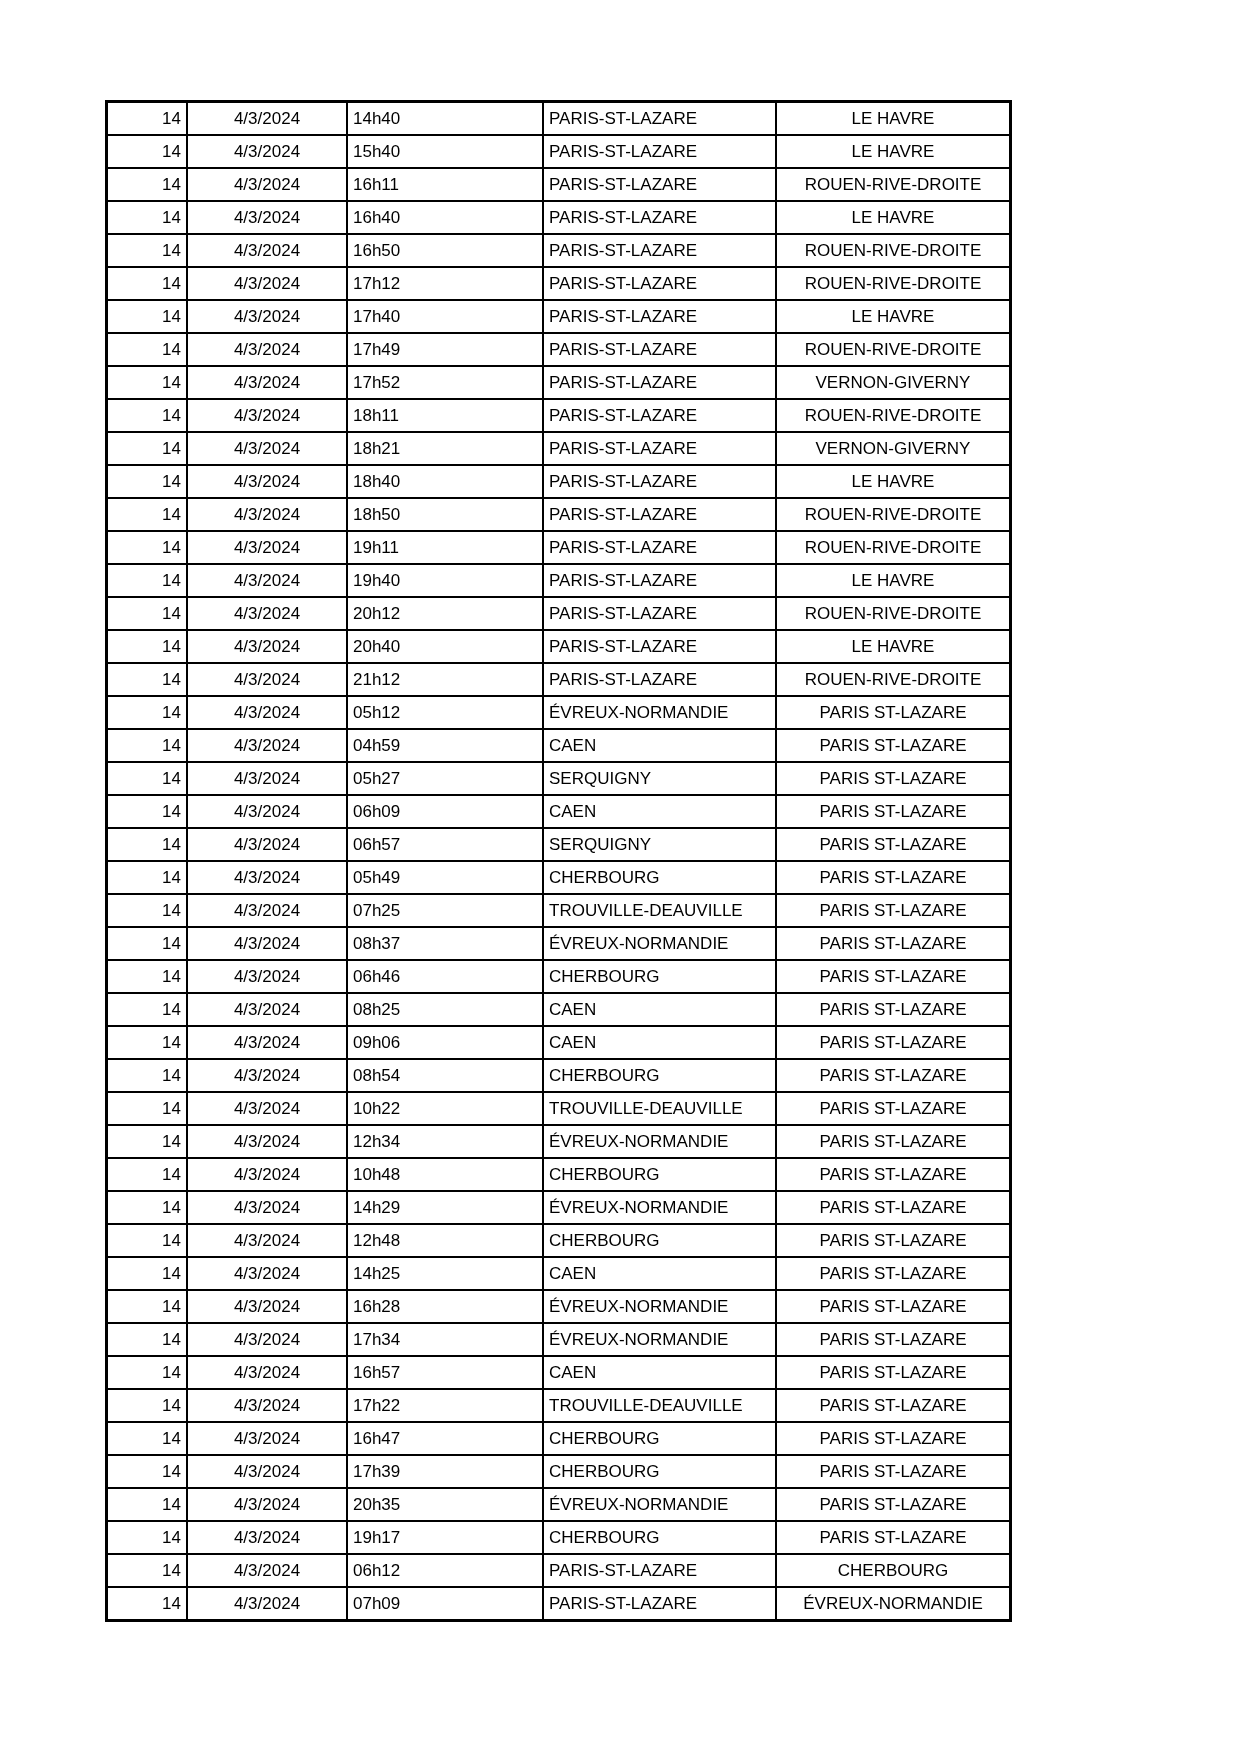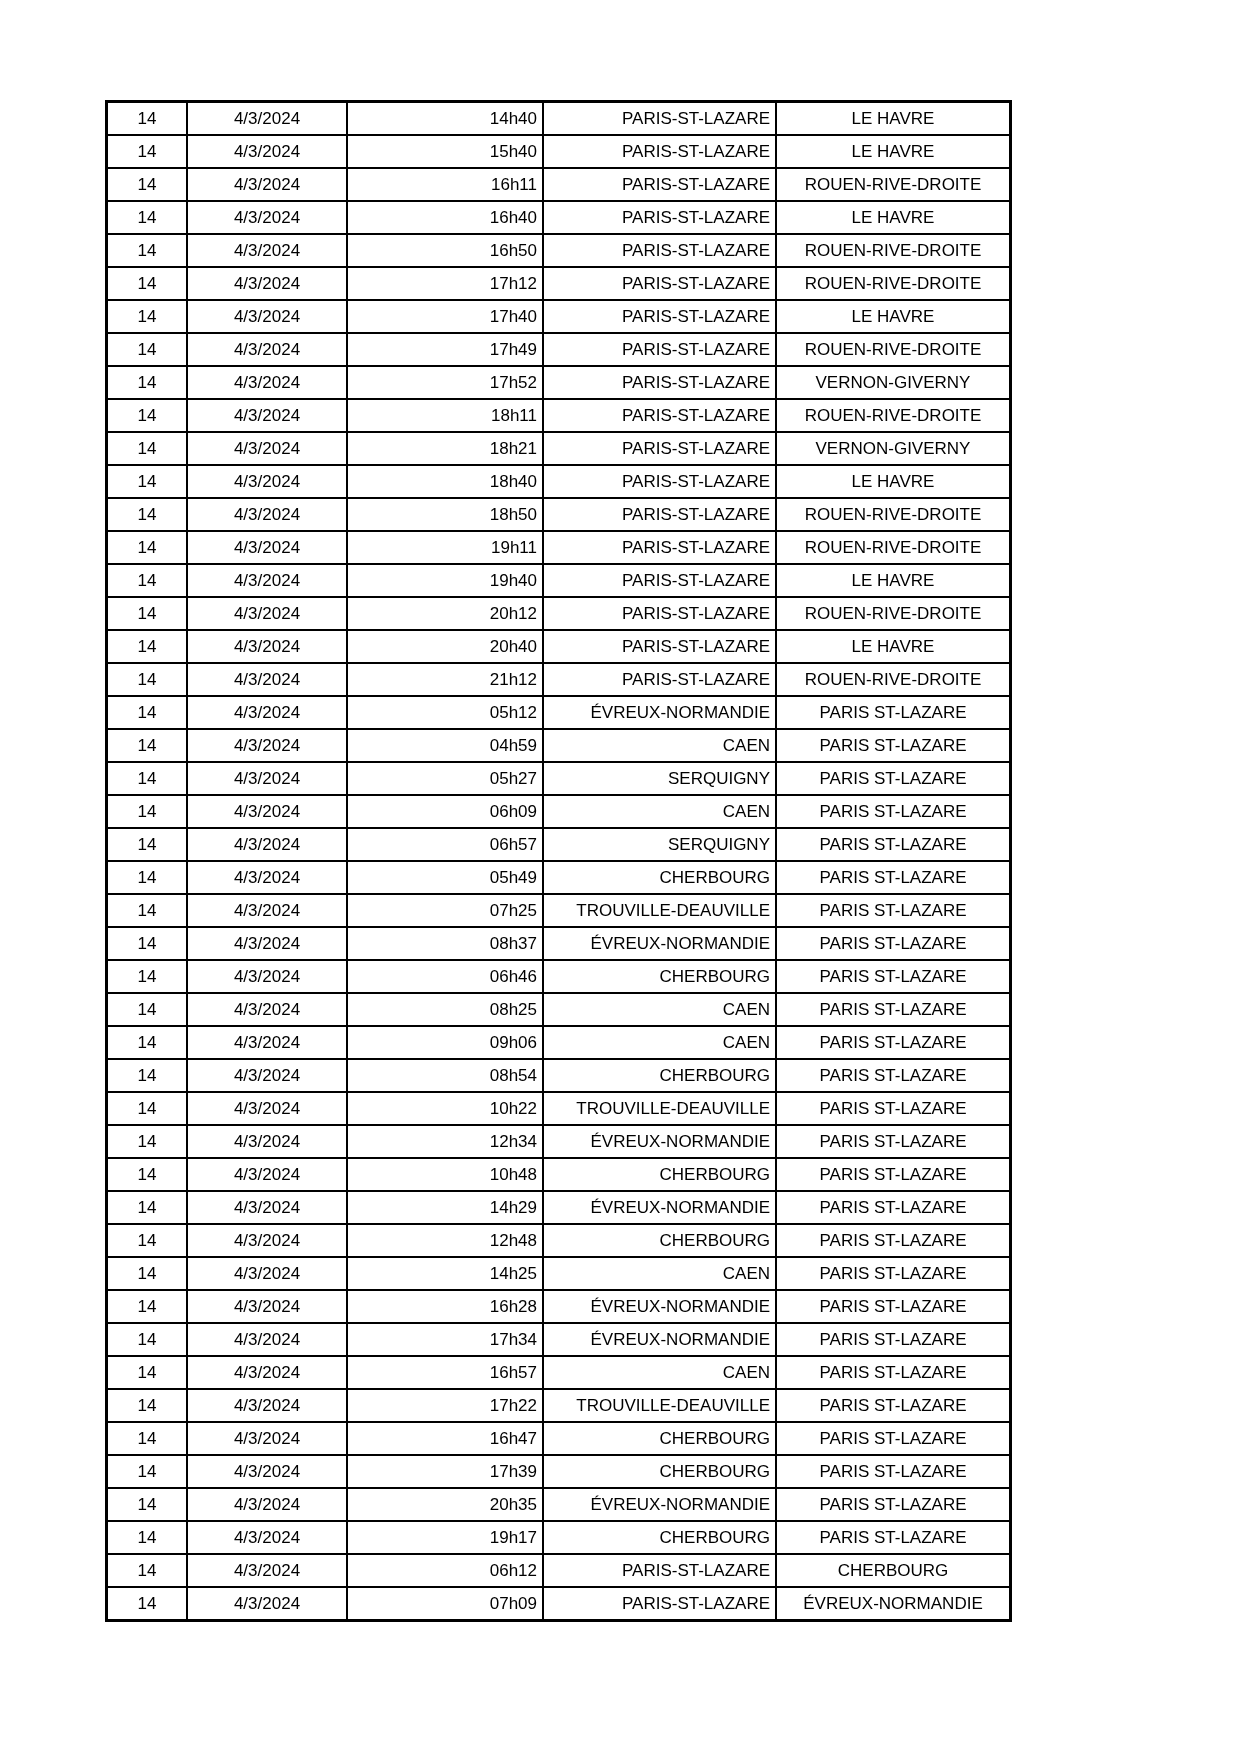--- a/index.html
+++ b/index.html
@@ -28,24 +28,24 @@
     border: 2px solid #000000;
     height: 31px;
     font-size: 17px;
     line-height: 31px;
     vertical-align: middle;
     padding: 0 5px;
     white-space: nowrap;
     overflow: hidden;
     background: #ffffff;
   }
-  td.c0 { width: 68px;  text-align: center; padding-right: 9px; }
+  td.c0 { width: 68px;  text-align: right; padding-right: 9px; }
   td.c1 { width: 148px; text-align: center; padding-right: 4px; }
-  td.c2 { width: 184px; text-align: right; }
-  td.c3 { width: 221px; text-align: right; }
+  td.c2 { width: 184px; text-align: left; }
+  td.c3 { width: 221px; text-align: left; }
   td.c4 { width: 222px; text-align: center; }
 </style>
 </head>
 <body>
 
 <div class="sheet">
   <table class="schedule">
     <tbody>
         <tr>
           <td class="c0">14</td>

